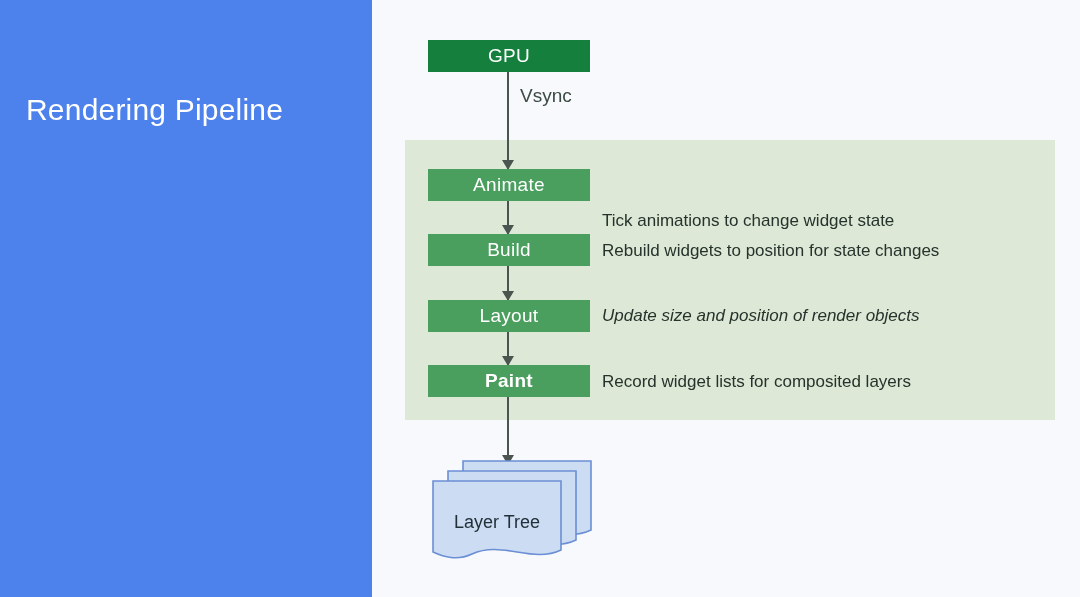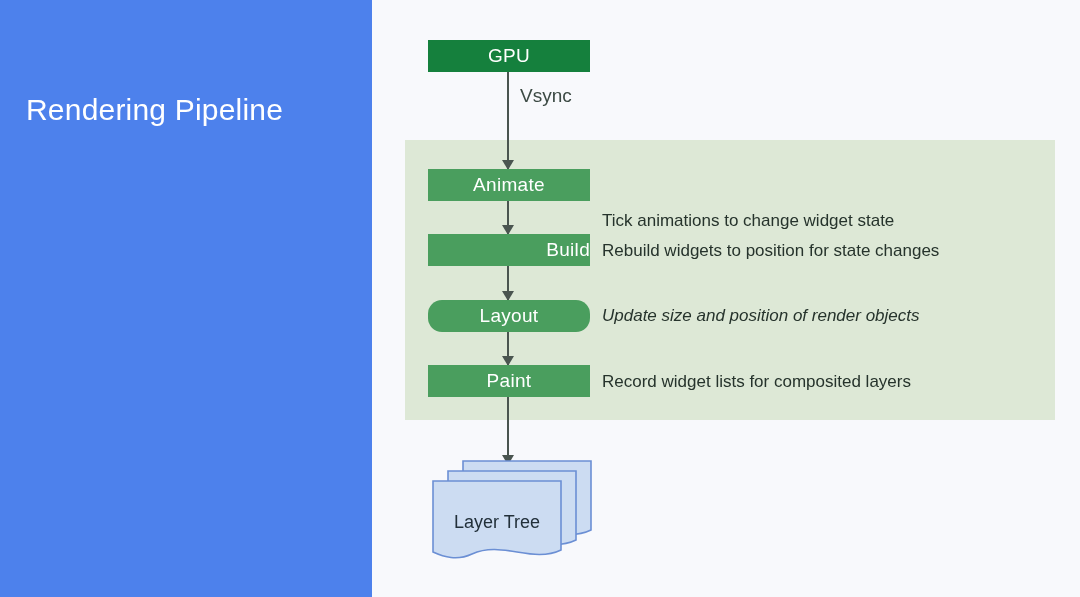--- a/index.html
+++ b/index.html
@@ -76,23 +76,23 @@
     background: #15803d;
     justify-content: center;
   }
   .box-phase {
     left: 46px;
     width: 162px;
     height: 32px;
     background: #4a9e5e;
   }
   .box-animate { top: 169px; }
-  .box-build   { top: 234px; justify-content: flex-end; }
-  .box-layout  { top: 300px; border-radius: 14px; }
-  .box-paint   { top: 365px; }
+  .box-build   { top: 234px; }
+  .box-layout  { top: 300px; }
+  .box-paint   { top: 365px; font-weight: bold; }
 
   
   .conn {
     position: absolute;
     left: 126px;   
     width: 2px;
     background: #4a5550;
     transform: translateX(-1px);
   }
   .conn-gpu      { top: 72px;  height: 97px; }

